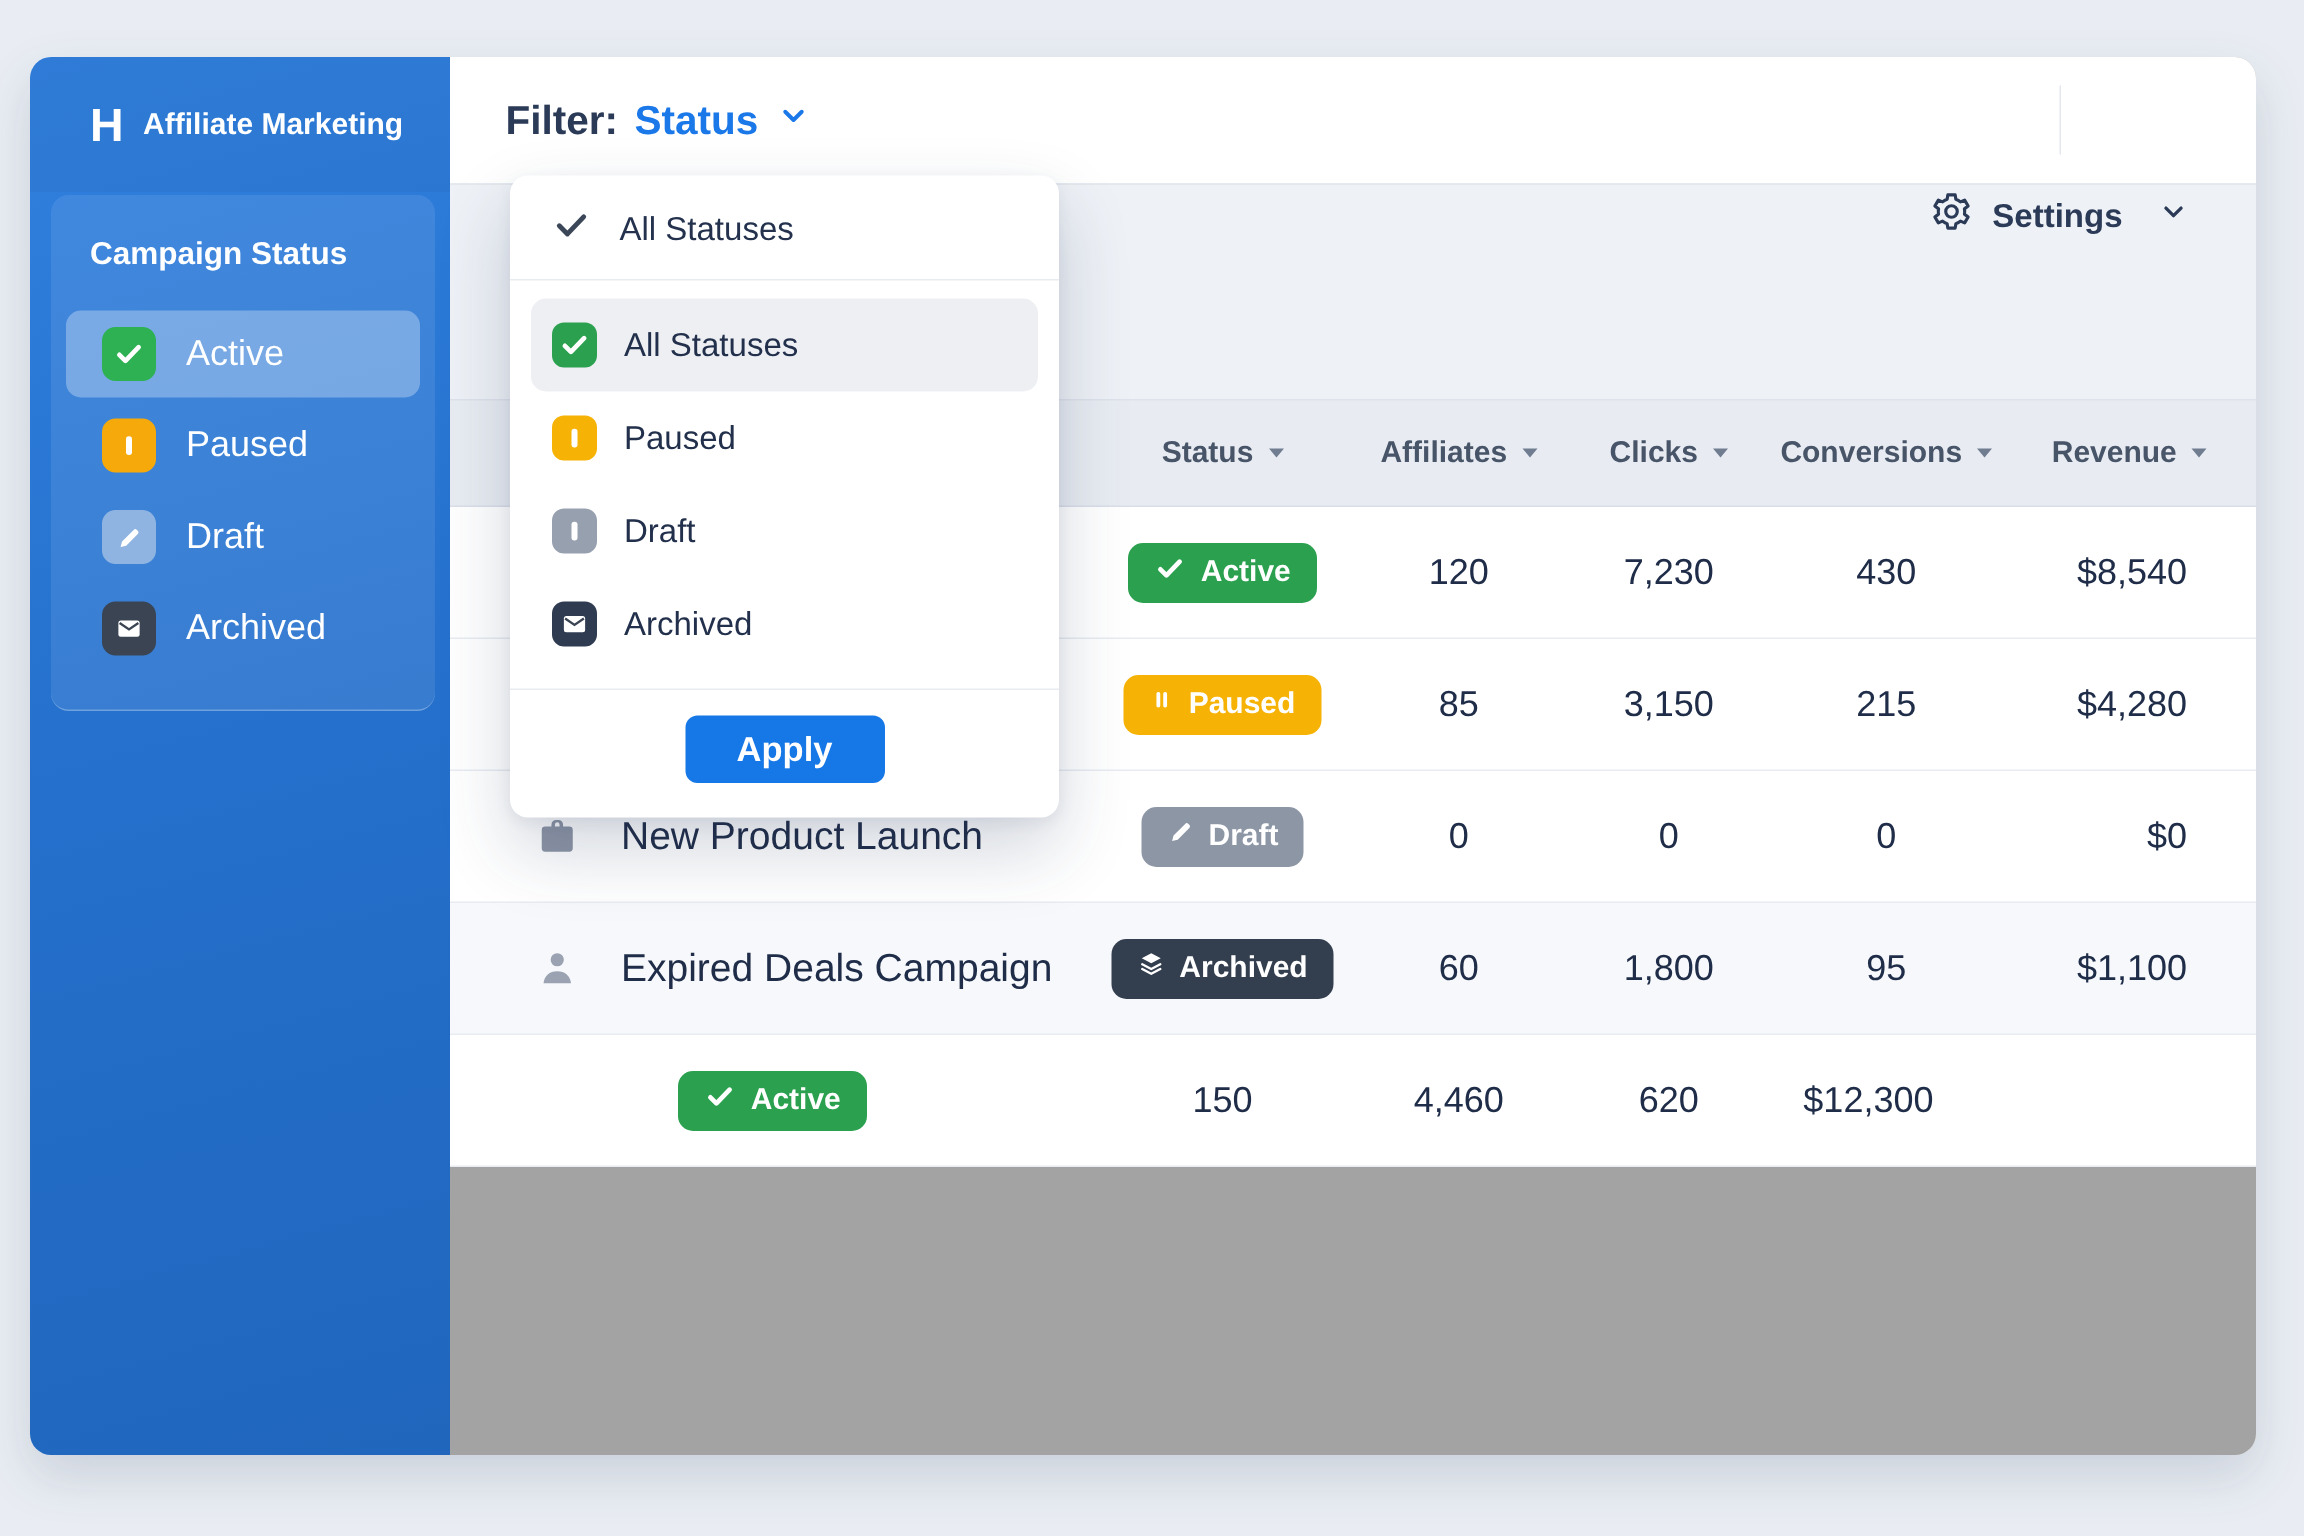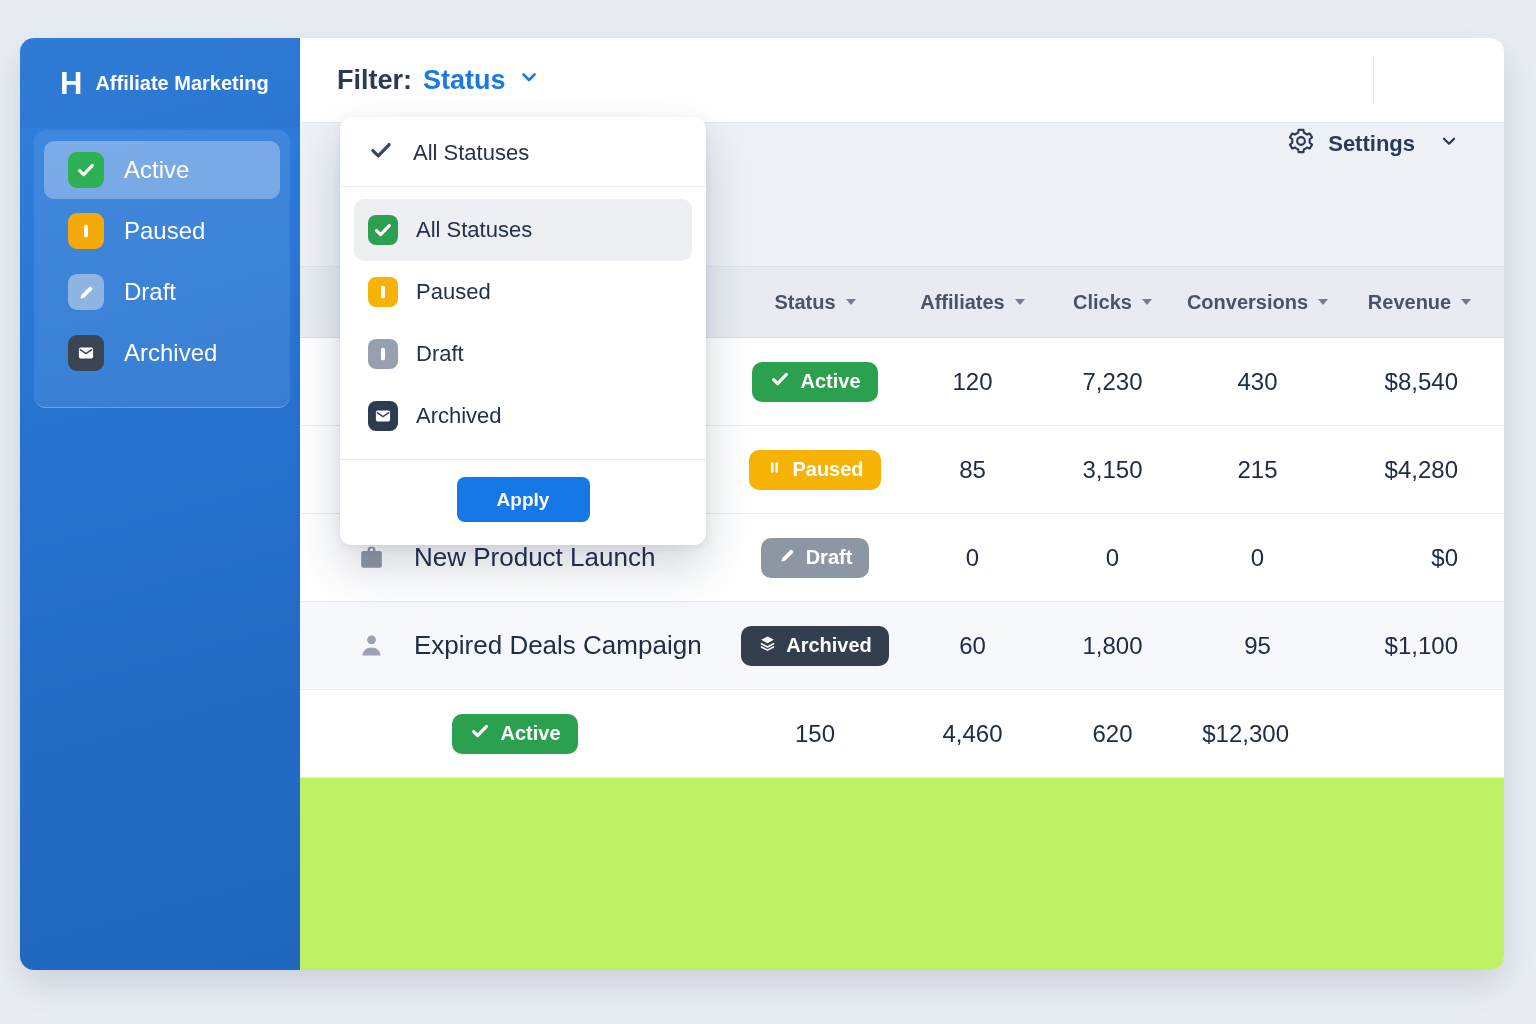--- a/index.html
+++ b/index.html
@@ -22,21 +22,21 @@
   .brand{font-size:20px;font-weight:700;}
   .side-panel{margin:2px 10px 0 14px;background:rgba(255,255,255,.09);
     border-radius:12px;padding:8px 10px 22px;border-bottom:1px solid rgba(255,255,255,.28);}
   .side-title{font-size:21px;font-weight:700;padding:20px 0 22px 16px;}
   .side-item{display:flex;align-items:center;gap:20px;height:58px;border-radius:10px;
     padding-left:24px;margin:3px 0;font-size:24px;cursor:pointer;}
   .side-item.active{background:rgba(255,255,255,.30);}
   .side-icon{width:36px;height:36px;border-radius:9px;flex:none;
     display:flex;align-items:center;justify-content:center;}
   
-  .main{flex:1;position:relative;background:#bef264;}
+  .main{flex:1;position:relative;background:#a3a3a3;}
   .topbar{height:84px;background:#fff;border-bottom:1px solid #e5e9f0;
     display:flex;align-items:center;padding:0 44px 0 37px;}
   .filter-group{display:flex;align-items:center;gap:11px;font-size:27px;font-weight:700;color:#2a3a57;cursor:pointer;}
   .filter-value{color:#1b78e8;}
   .topbar-right{margin-left:auto;display:flex;align-items:center;gap:24px;flex-direction:column;}
   .tb-btn{display:flex;align-items:center;gap:13px;font-size:22px;font-weight:600;color:#2a3a57;cursor:pointer;}
   .vdivider{width:1px;height:46px;background:#e3e7ee;}
   .toolbar-strip{height:143px;background:#eef1f6;}
   
   .tgrid{display:grid;grid-template-columns:430px 170px 145px 135px 155px 169px;align-items:center;}
@@ -60,34 +60,35 @@
     z-index:20;box-shadow:0 22px 48px rgba(35,55,90,.20),0 3px 10px rgba(35,55,90,.08);}
   .dd-header{display:flex;align-items:center;gap:19px;padding:20px 28px 17px;
     font-size:22px;color:#24324e;border-bottom:1px solid #e8ebf0;cursor:pointer;}
   .dd-options{padding:12px 14px;}
   .dd-option{display:flex;align-items:center;gap:18px;height:62px;padding-left:14px;
     border-radius:10px;font-size:22px;color:#22304c;cursor:pointer;}
   .dd-option.selected{background:#edeff3;}
   .dd-icon{width:30px;height:30px;border-radius:8px;flex:none;
     display:flex;align-items:center;justify-content:center;}
   .dd-footer{border-top:1px solid #e8ebf0;padding:17px 0 23px;display:flex;justify-content:center;}
-  .apply-btn{width:133px;height:45px;background:#1677e6;color:#fff;font-size:19px;font-weight:700;
+  .apply-btn{width:133px;height:45px;background:#1677e6;color:#fff;font-size:23px;font-weight:700;
     border:none;border-radius:8px;cursor:pointer;font-family:"Liberation Sans",sans-serif;}
 </style>
 </head>
 <body>
 
 <div class="app-card">
 
   <div class="sidebar">
     <div class="logo-row">
       <span class="logo-mark">H</span>
       <span class="brand">Affiliate Marketing</span>
     </div>
     <div class="side-panel">
+      <div class="side-title">Campaign Status</div>
       <div id="side-items">
   <div class="side-item active">
     <span class="side-icon" style="background: rgb(45, 177, 83);">
               <svg width="22" height="22" viewBox="0 0 24 24">
                 <path d="M5 12.6l4.4 4.4L19 7" fill="none" stroke="#fff" stroke-width="3.4" stroke-linecap="round" stroke-linejoin="round"></path>
               </svg>
             </span>
     <span class="side-label">Active</span>
   </div>
 

